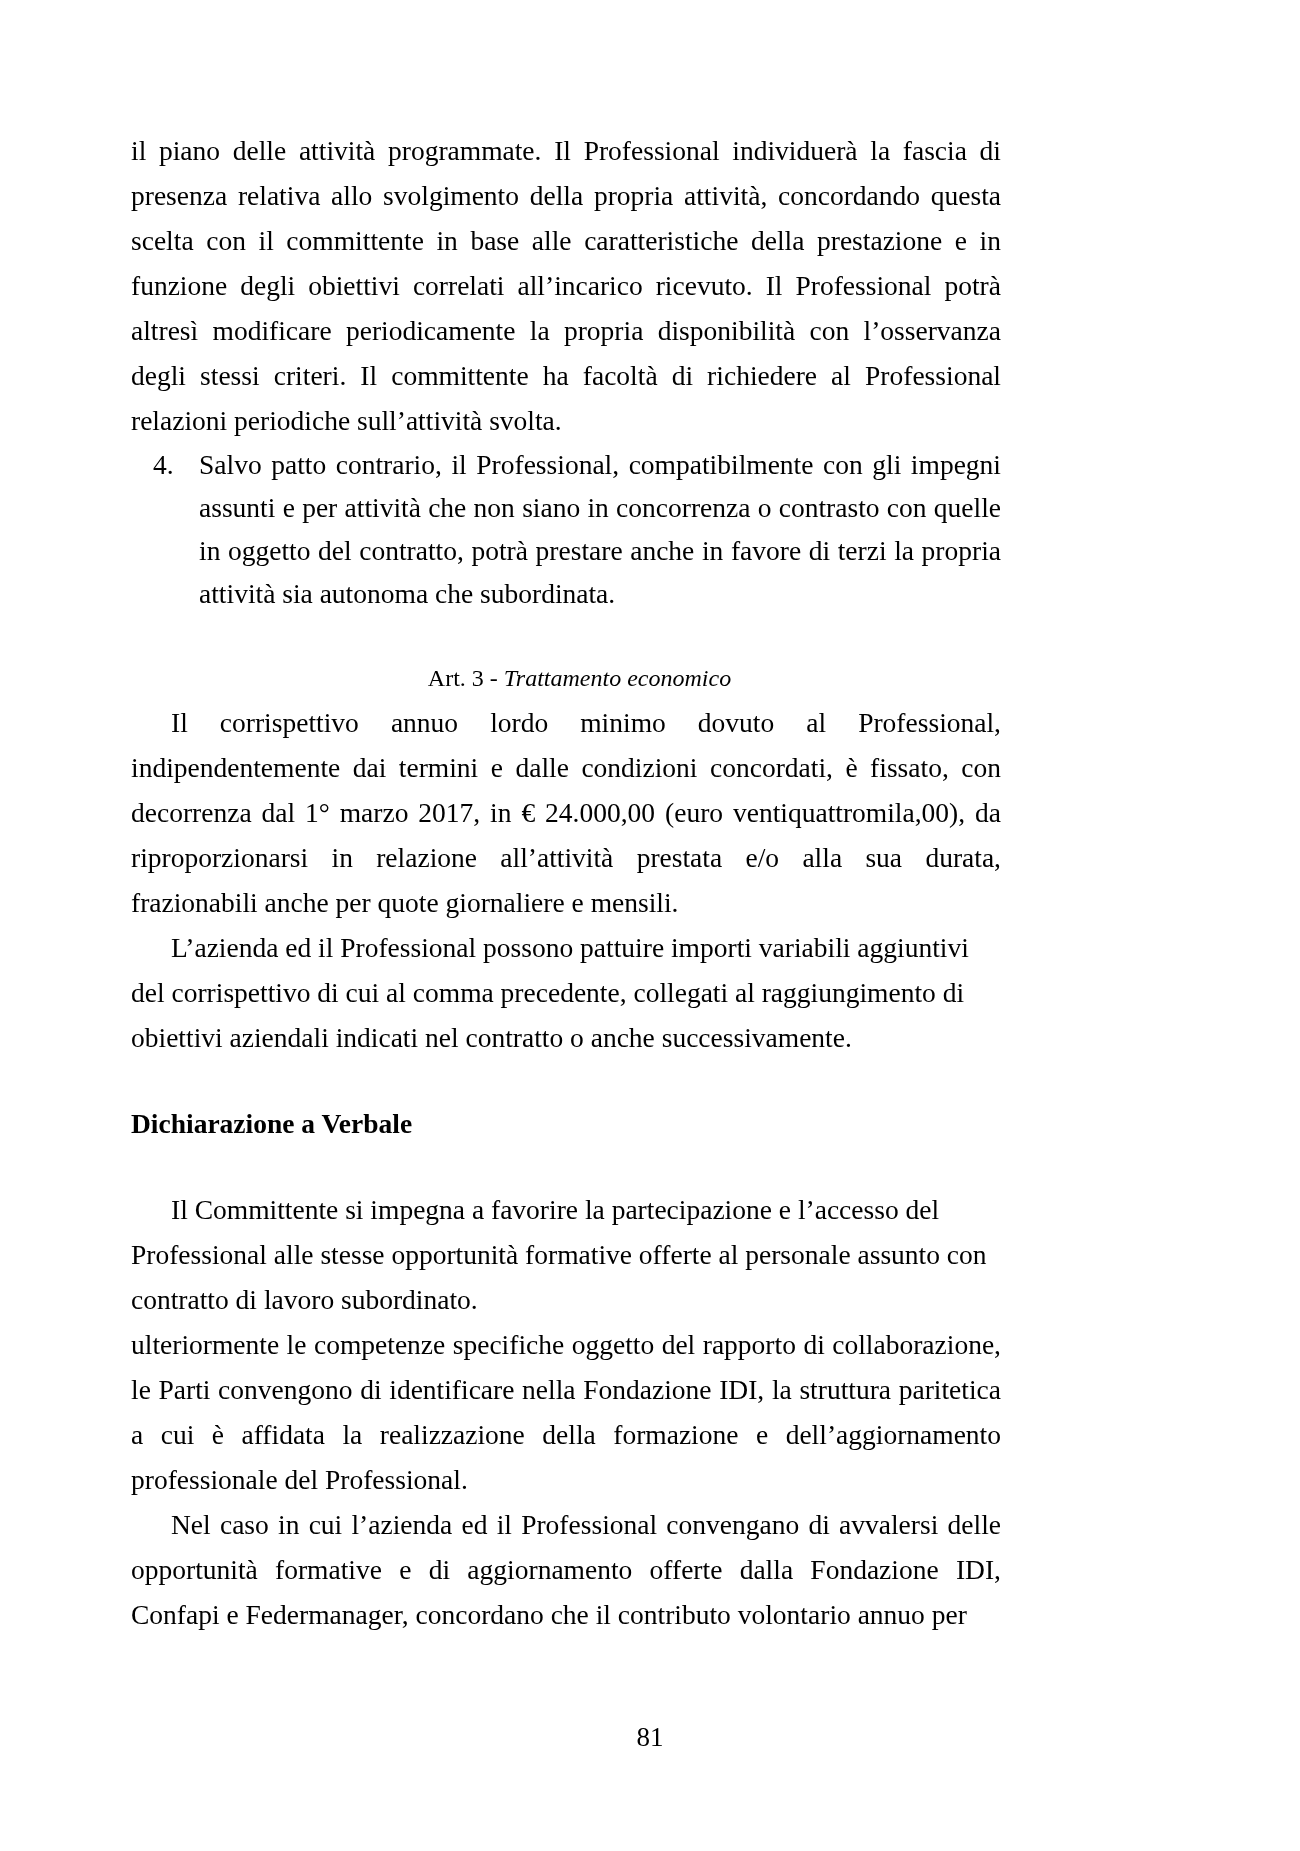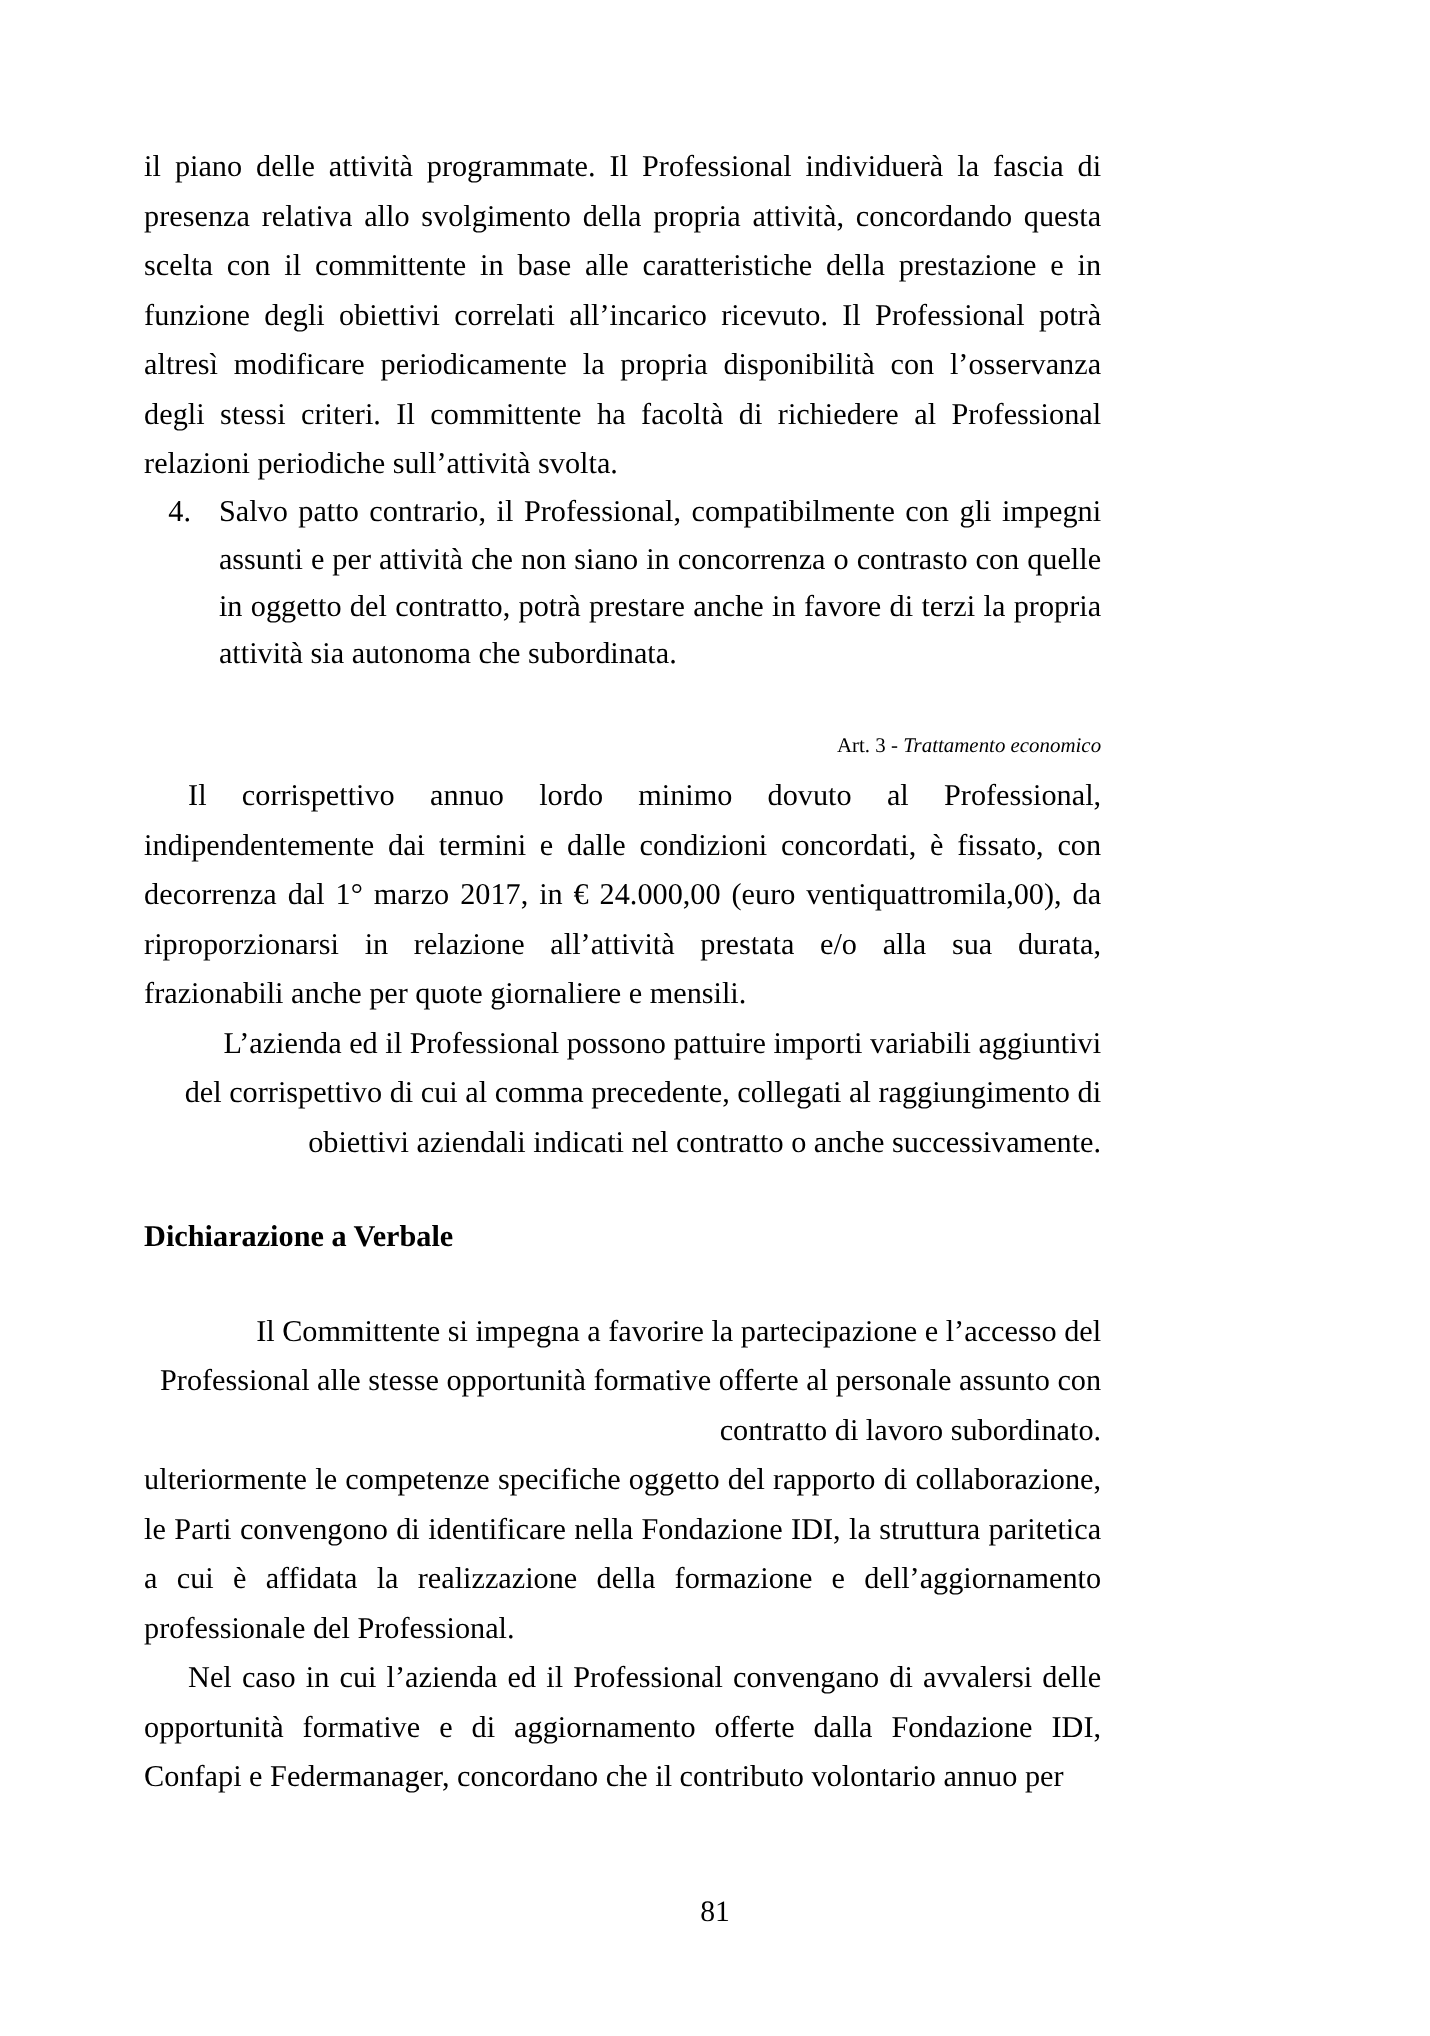--- a/index.html
+++ b/index.html
@@ -28,21 +28,21 @@
   p.para {
     margin: 0;
     font-size: 27.5px;
     line-height: 45px;
     text-align: justify;
     text-justify: inter-word;
     hyphens: none;
   }
   p.para.noindent { text-indent: 0; }
   p.para.indent  { text-indent: 40px; }
-  p.para.left    { text-align: right; }
+  p.para.left    { text-align: left; }
 
   
   ol.numlist {
     margin: 0;
     padding: 0;
     list-style: none;
   }
   ol.numlist > li {
     position: relative;
     padding-left: 68px;
@@ -59,24 +59,24 @@
     font-size: 27.5px;
     line-height: 43px;
     text-align: justify;
   }
   ol.numlist > li .li-text { display: block; }
 
   
   .art-heading {
     margin: 0;
     padding-left: 27px;
-    font-size: 19px;
+    font-size: 24px;
     line-height: 43px;
     font-weight: normal;
-    text-align: right;
+    text-align: center;
   }
   .art-heading .art-title { font-style: italic; }
 
   .bold-heading {
     margin: 0;
     font-size: 27.5px;
     line-height: 43px;
     font-weight: bold;
     text-align: left;
   }

